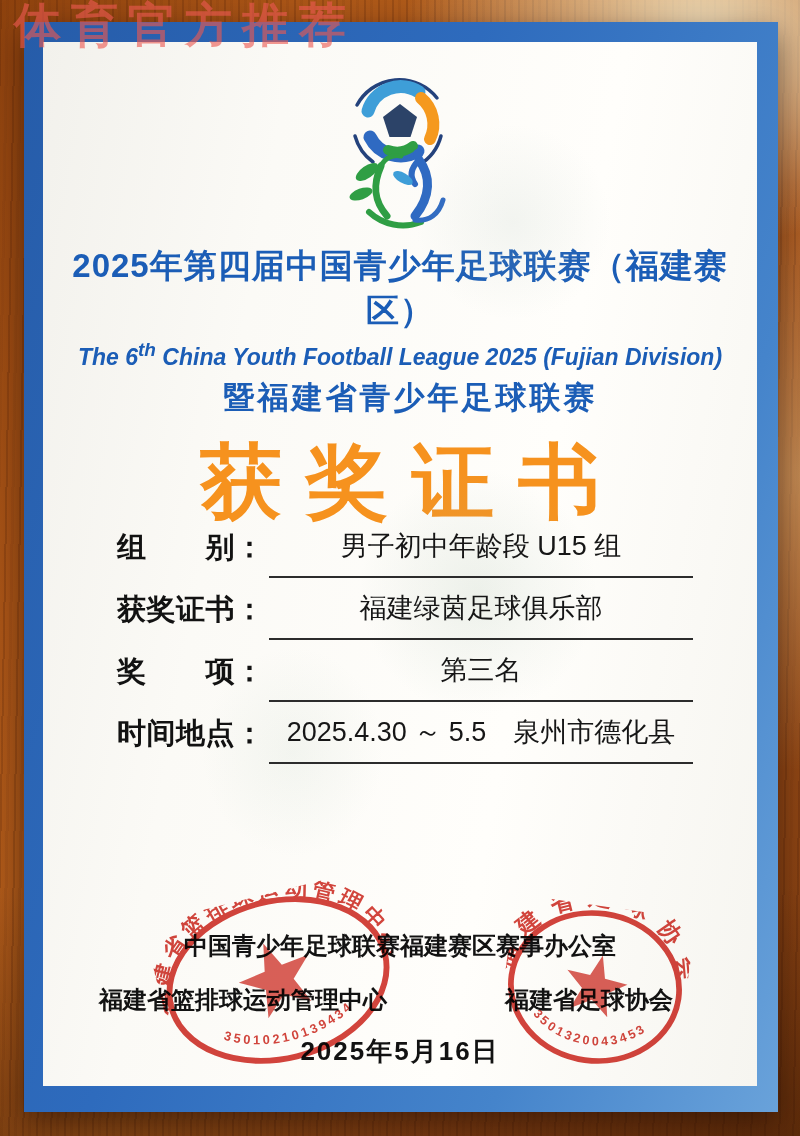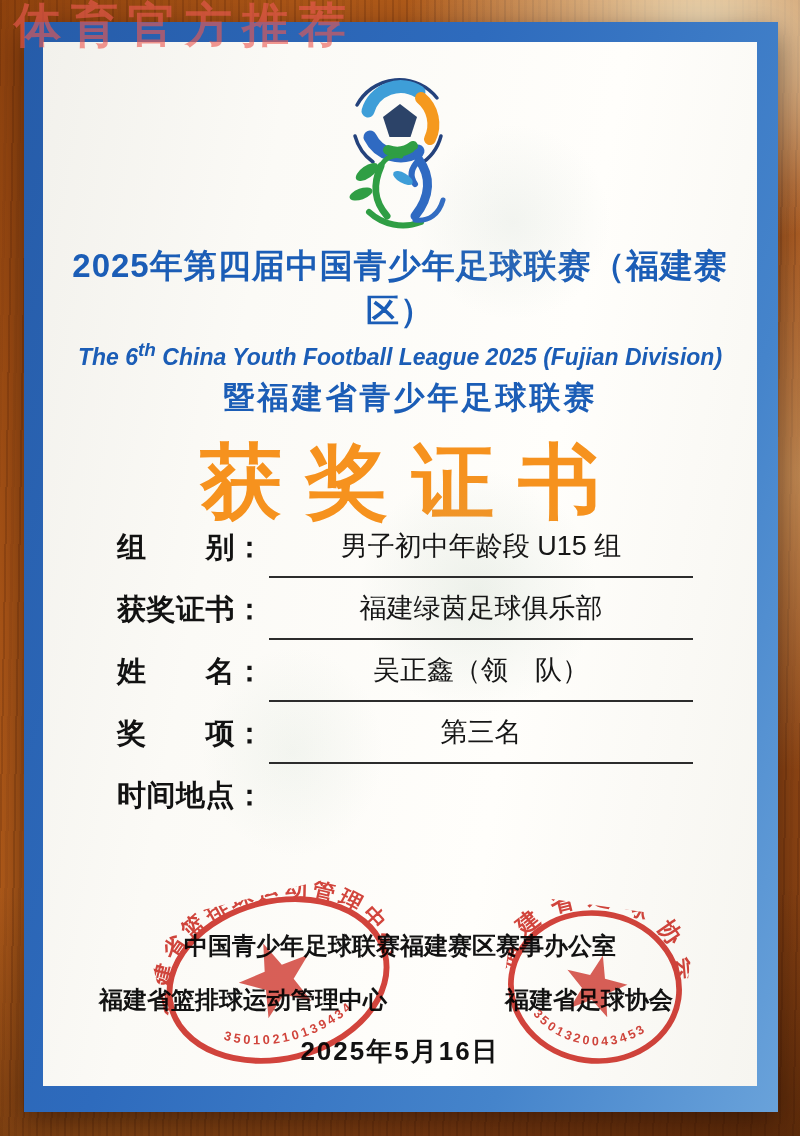--- a/index.html
+++ b/index.html
@@ -111,29 +111,26 @@
       <div class="fields">
         <div class="field-row">
           <span class="field-label">组　　别：</span>
           <span class="field-value">男子初中年龄段 U15 组</span>
         </div>
         <div class="field-row">
           <span class="field-label">获奖证书：</span>
           <span class="field-value">福建绿茵足球俱乐部</span>
         </div>
         <div class="field-row">
-          <span class="field-label">姓　　名：</span>
-          <span class="field-value">吴正鑫（领　队）</span>
-        </div>
-        <div class="field-row">
           <span class="field-label">奖　　项：</span>
           <span class="field-value">第三名</span>
         </div>
         <div class="field-row">
           <span class="field-label">时间地点：</span>
+          <span class="field-value">2025.4.30 ～ 5.5　泉州市德化县</span>
         </div>
       </div>
 
       <div class="footer">
         <div class="footer-office">中国青少年足球联赛福建赛区赛事办公室</div>
         <div class="footer-orgs">
           <span>福建省篮排球运动管理中心</span>
           <span>福建省足球协会</span>
         </div>
         <div class="footer-date">2025年5月16日</div>

